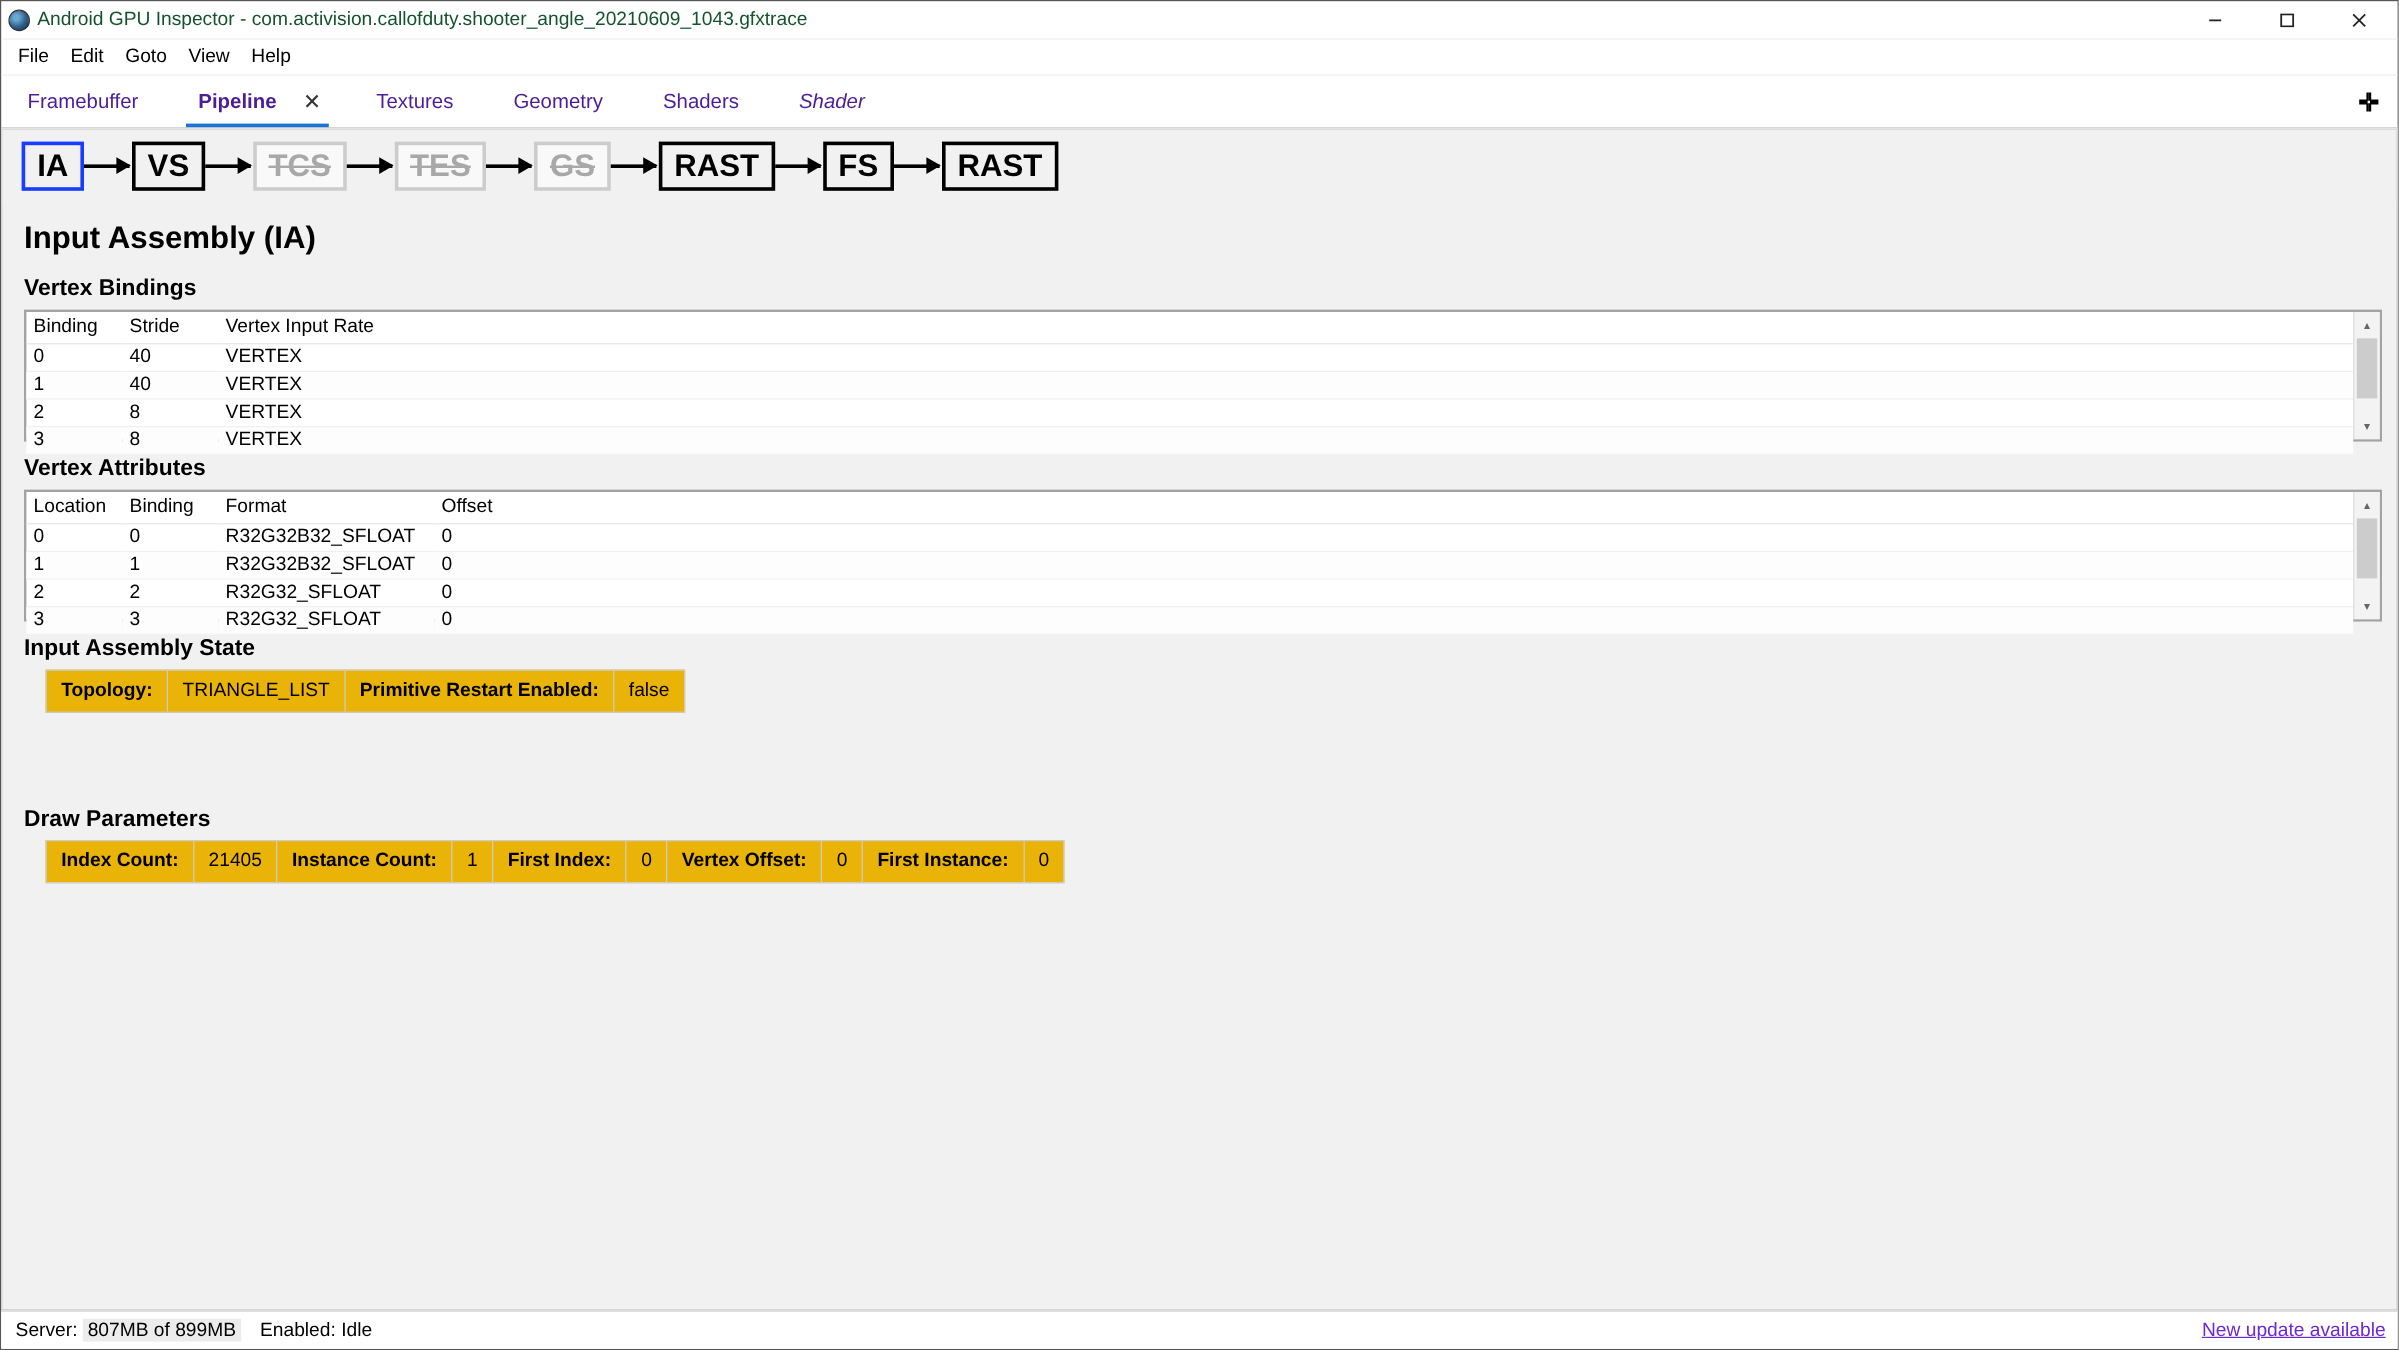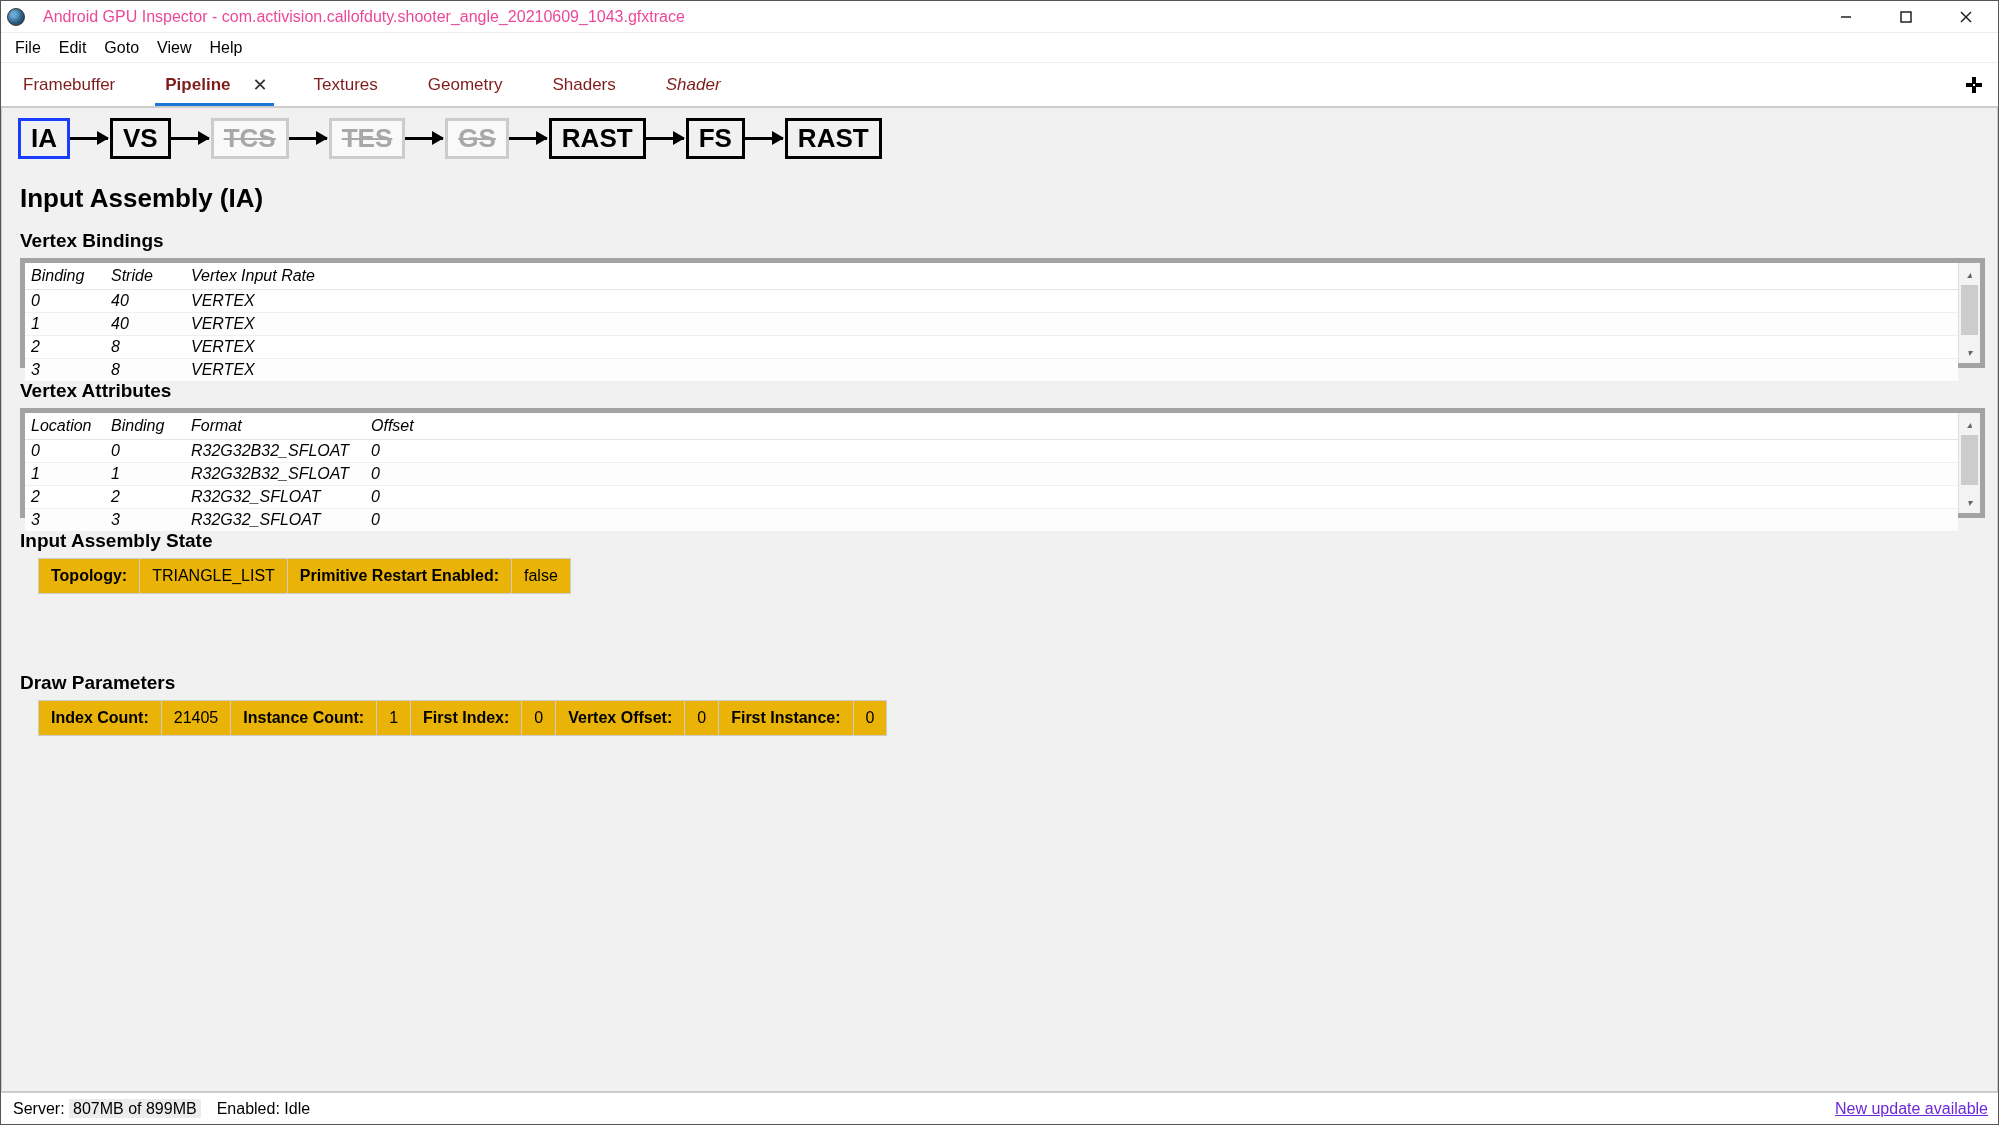--- a/index.html
+++ b/index.html
@@ -2,32 +2,32 @@
 <html><head>
 <meta charset="utf-8">
 <style>
 * { margin: 0; padding: 0; box-sizing: border-box; }
 body { font-family: 'Segoe UI', Tahoma, sans-serif; font-size: 14px; background: #fff; color: #000; overflow: hidden; }
 .window { border: 1px solid #555; width: 1999px; height: 1125px; display: flex; flex-direction: column; background: #fff; }
 
 
 .titlebar { display: flex; align-items: center; height: 32px; padding: 0 2px; border-bottom: 1px solid #eee; }
 .titlebar .app-icon { width: 18px; height: 18px; margin: 0 6px 0 4px; border-radius: 50%; background: radial-gradient(circle at 35% 35%, #6aa9d5 15%, #2d5f87 55%, #0a2e4a 100%); border: 1px solid #333; }
-.titlebar .title-text { font-size: 16px; color: #ec4899; flex: 0 0 auto; margin-left: 12px; }
+.titlebar .title-text { font-size: 16px; color: #14532d; flex: 0 0 auto; }
 .titlebar .spacer { flex: 1; }
 .win-btn { width: 60px; height: 32px; display: flex; align-items: center; justify-content: center; cursor: pointer; }
 .win-btn svg { stroke: #222; stroke-width: 1.5; fill: none; }
 
 
 .menubar { display: flex; align-items: center; height: 30px; padding: 0 6px; gap: 2px; border-bottom: 1px solid #eee; }
 .menubar .menu-item { padding: 4px 8px; font-size: 16px; cursor: pointer; }
 
 
 .tabbar { display: flex; align-items: center; height: 44px; border-bottom: 1px solid #ccc; padding: 0 12px 0 18px; gap: 42px; }
-.tabbar .tab { font-size: 17px; color: #7f1d1d; cursor: pointer; padding: 10px 4px 10px 4px; position: relative; }
+.tabbar .tab { font-size: 17px; color: #4c1d95; cursor: pointer; padding: 10px 4px 10px 4px; position: relative; }
 .tabbar .tab.active { font-weight: 600; }
 .tabbar .tab.active::after { content: ""; position: absolute; left: -6px; right: -40px; bottom: -1px; height: 3px; background: #1976d2; }
 .tabbar .closex { font-size: 18px; color: #333; cursor: pointer; margin-left: -24px; }
 .tabbar .tab.italic { font-style: italic; }
 .tabbar .tabspacer { flex: 1; }
 .collapse-btn { width: 24px; height: 24px; cursor: pointer; display: flex; align-items: center; justify-content: center; }
 
 
 .content { flex: 1; background: #f1f1f1; display: flex; flex-direction: column; overflow: hidden; border: 1px solid #ccc; border-top: none; margin: 0; }
 
@@ -38,21 +38,21 @@
 .stage.disabled { color: #a8a8a8; text-decoration: line-through; border-color: #ccc; background: #f9f9f9; cursor: default; text-decoration-thickness: 2px; }
 .arrow { width: 38px; height: 3px; background: #000; position: relative; margin: 0 2px 0 0; }
 .arrow::after { content: ""; position: absolute; right: -1px; top: -6px; border-left: 12px solid #000; border-top: 7.5px solid transparent; border-bottom: 7.5px solid transparent; }
 
 
 .mainbody { flex: 1; overflow-y: auto; padding: 6px 12px 12px 18px; }
 h1.sec-title { font-size: 26px; font-weight: 700; margin: 6px 0 16px 0; }
 h2.sub-title { font-size: 19px; font-weight: 700; margin: 8px 0 6px 0; }
 
 
-.tablebox { border: 5px solid #a3a3a3; background: #fff; position: relative; margin-bottom: 12px; font-style: italic; }
+.tablebox { border: 2px solid #a3a3a3; background: #fff; position: relative; margin-bottom: 12px; }
 .tablebox .scrollbar-v { position: absolute; right: 0; top: 0; bottom: 0; width: 22px; background: #f3f3f3; border-left: 1px solid #ddd; display: flex; flex-direction: column; }
 .scrollbar-v .sb-btn { height: 22px; display: flex; align-items: center; justify-content: center; font-size: 10px; color: #666; cursor: pointer; }
 .scrollbar-v .sb-track { flex: 1; position: relative; }
 .scrollbar-v .sb-thumb { position: absolute; left: 2px; right: 2px; top: 0; height: 50px; background: #ccc; }
 
 table.data { border-collapse: collapse; width: calc(100% - 22px); }
 table.data th { text-align: left; font-weight: 400; padding: 4px 10px 4px 6px; font-size: 16px; border-bottom: 1px solid #e5e5e5; }
 table.data td { padding: 2px 10px 2px 6px; font-size: 16px; border-bottom: 1px solid #f0f0f0; }
 table.data tr:nth-child(even) td { background: #fdfdfd; }
 

